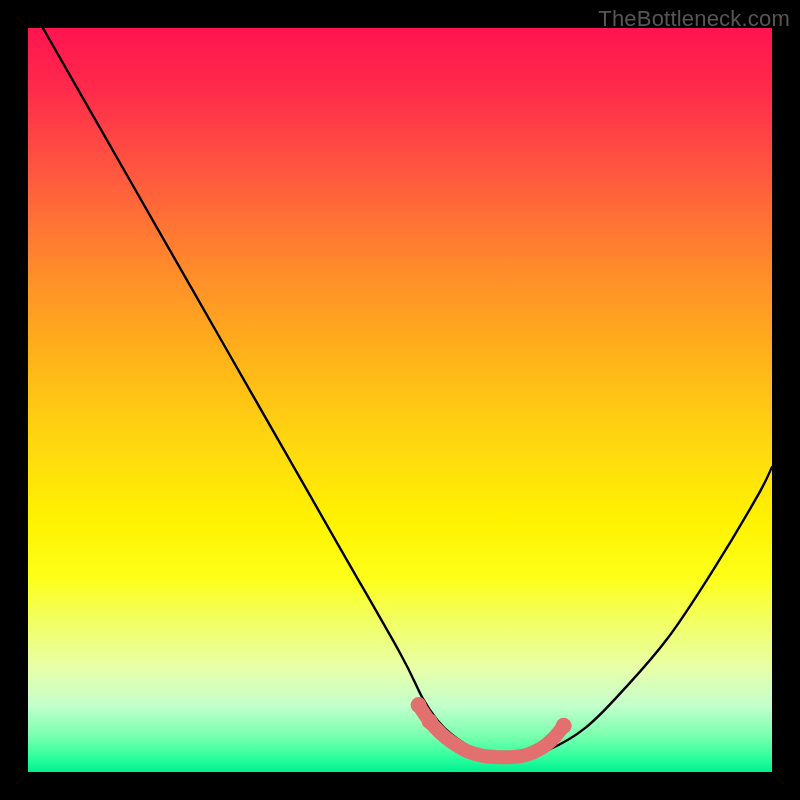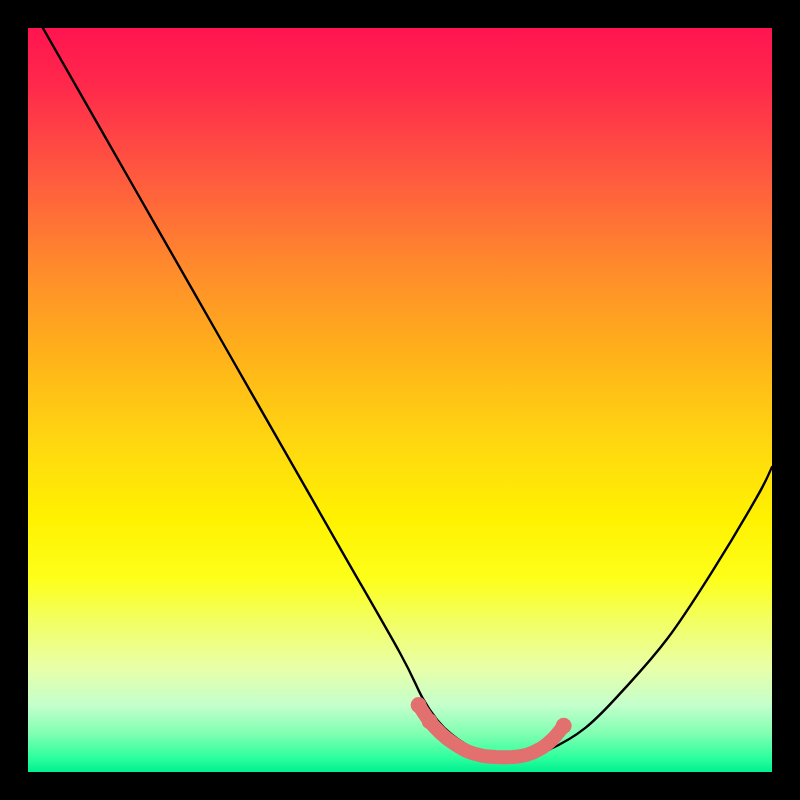--- a/index.html
+++ b/index.html
@@ -51,20 +51,21 @@
   }
   svg.curves {
     position: absolute;
     inset: 0;
   }
 </style>
 </head>
 <body>
 
 <div class="frame">
+  <div class="watermark">TheBottleneck.com</div>
   <div class="plot-area">
     <div class="gradient"></div>
     <svg class="curves" viewBox="0 0 744 744" preserveAspectRatio="none">
       <g id="curve-main">
           <path d="M 14.88 0.00 C 25.59 18.75, 52.97 66.66, 74.40 104.16 C 95.83 141.66, 112.49 170.82, 133.92 208.32 C 155.35 245.82, 172.01 274.98, 193.44 312.48 C 214.87 349.98, 231.53 379.14, 252.96 416.64 C 274.39 454.14, 291.05 483.30, 312.48 520.80 C 333.91 558.30, 357.27 598.18, 372.00 624.96 C 386.73 651.74, 387.62 657.55, 394.32 669.60 C 401.02 681.65, 403.84 685.22, 409.20 691.92 C 414.56 698.62, 417.38 701.44, 424.08 706.80 C 430.78 712.16, 438.36 717.66, 446.40 721.68 C 454.44 725.70, 460.68 727.78, 468.72 729.12 C 476.76 730.46, 481.67 730.46, 491.04 729.12 C 500.41 727.78, 508.75 727.04, 520.80 721.68 C 532.85 716.32, 544.61 710.07, 558.00 699.36 C 571.39 688.65, 580.47 678.23, 595.20 662.16 C 609.93 646.09, 623.77 631.51, 639.84 610.08 C 655.91 588.65, 668.41 568.56, 684.48 543.12 C 700.55 517.68, 718.41 487.47, 729.12 468.72 C 739.83 449.97, 741.32 444.32, 744.00 438.96" fill="none" stroke="#000000" stroke-width="2.4" stroke-linecap="round"></path>
         </g>
       <g id="curve-band">
           <path d="M 390.60 677.04 C 392.61 679.99, 397.74 688.32, 401.76 693.41 C 405.78 698.50, 408.90 701.56, 412.92 705.31 C 416.94 709.06, 419.39 711.03, 424.08 714.24 C 428.77 717.45, 433.60 720.76, 438.96 723.17 C 444.32 725.58, 448.48 726.56, 453.84 727.63 C 459.20 728.70, 463.36 728.85, 468.72 729.12 C 474.08 729.39, 478.24 729.52, 483.60 729.12 C 488.96 728.72, 493.12 728.50, 498.48 726.89 C 503.84 725.28, 508.67 723.00, 513.36 720.19 C 518.05 717.38, 520.50 715.28, 524.52 711.26 C 528.54 707.25, 533.67 700.28, 535.68 697.87" fill="none" stroke="#e1706e" stroke-width="14" stroke-linecap="round" stroke-linejoin="round"></path>
           <circle cx="390.60" cy="677.04" r="8" fill="#e1706e"></circle>
           <circle cx="401.76" cy="693.41" r="8" fill="#e1706e"></circle>

